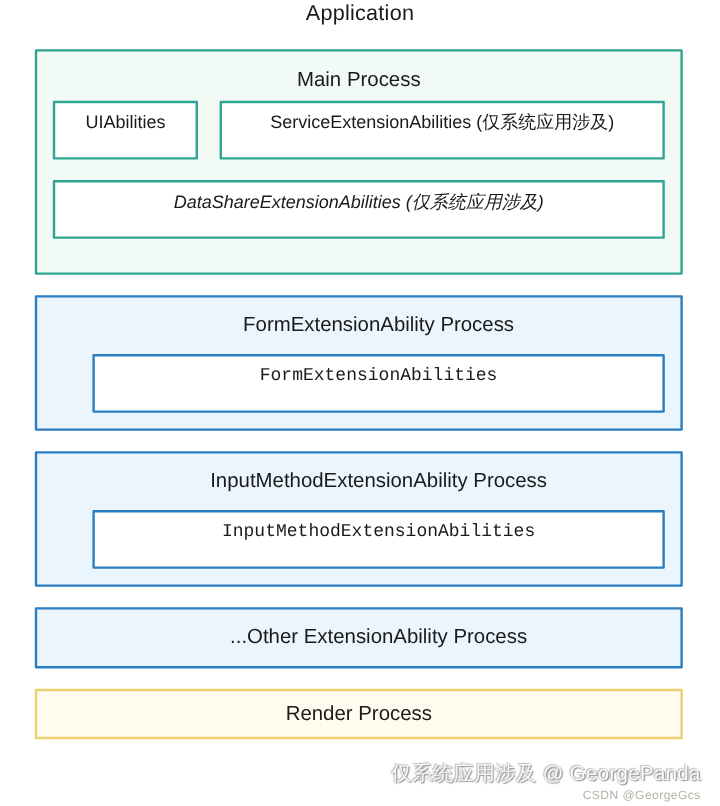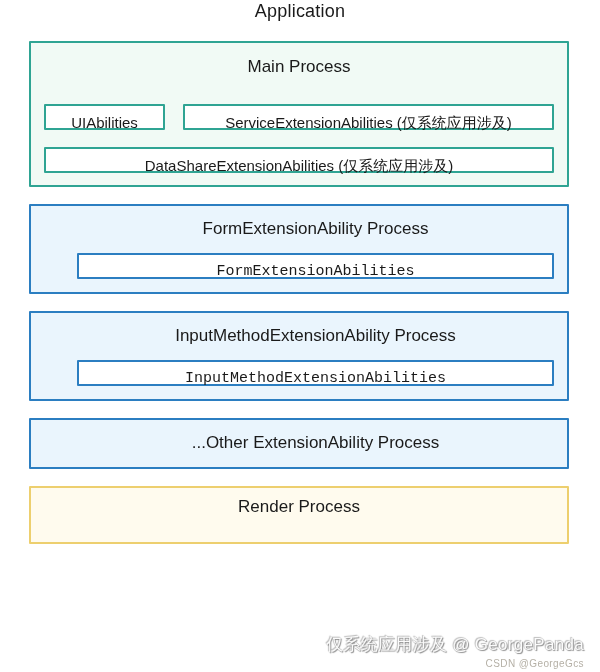--- a/index.html
+++ b/index.html
@@ -34,43 +34,43 @@
   }
   .process.blue {
     border-color: #2B7EC1;
     background: #EAF5FD;
     padding-left: 33px;
   }
   .process.yellow {
     border-color: #EDCF6E;
     background: #FFFBEE;
     margin-top: 17px;
-    height: 58px;
+    height: 42px;
   }
 
   .process-title {
     text-align: center;
     font-size: 17px;
-    padding: 14px 0 27px;
+    padding: 14px 0 7px;
   }
   .process.blue .process-title { padding: 13px 0 14px; }
 
   .inner-row {
     display: flex;
     gap: 18px;
     padding: 0 13px;
     margin-bottom: 17px;
   }
-  .inner-row.last { margin-bottom: 12px; }
+  .inner-row.last { margin-bottom: 28px; font-style: italic; }
   .process.blue .inner-row { margin-bottom: 13px; font-family: Liberation Mono, monospace; }
 
   .ability {
     border: 2px solid #2FA493;
     background: #ffffff;
-    height: 26px;
+    height: 49px;
     line-height: 34px;
     text-align: center;
     font-size: 15px;
     border-radius: 1px;
   }
   .process.blue .ability { border-color: #2B7EC1; }
   .ability.grow { flex: 1; }
   .ability.fixed { width: 121px; flex: none; }
 
   .render-title {

